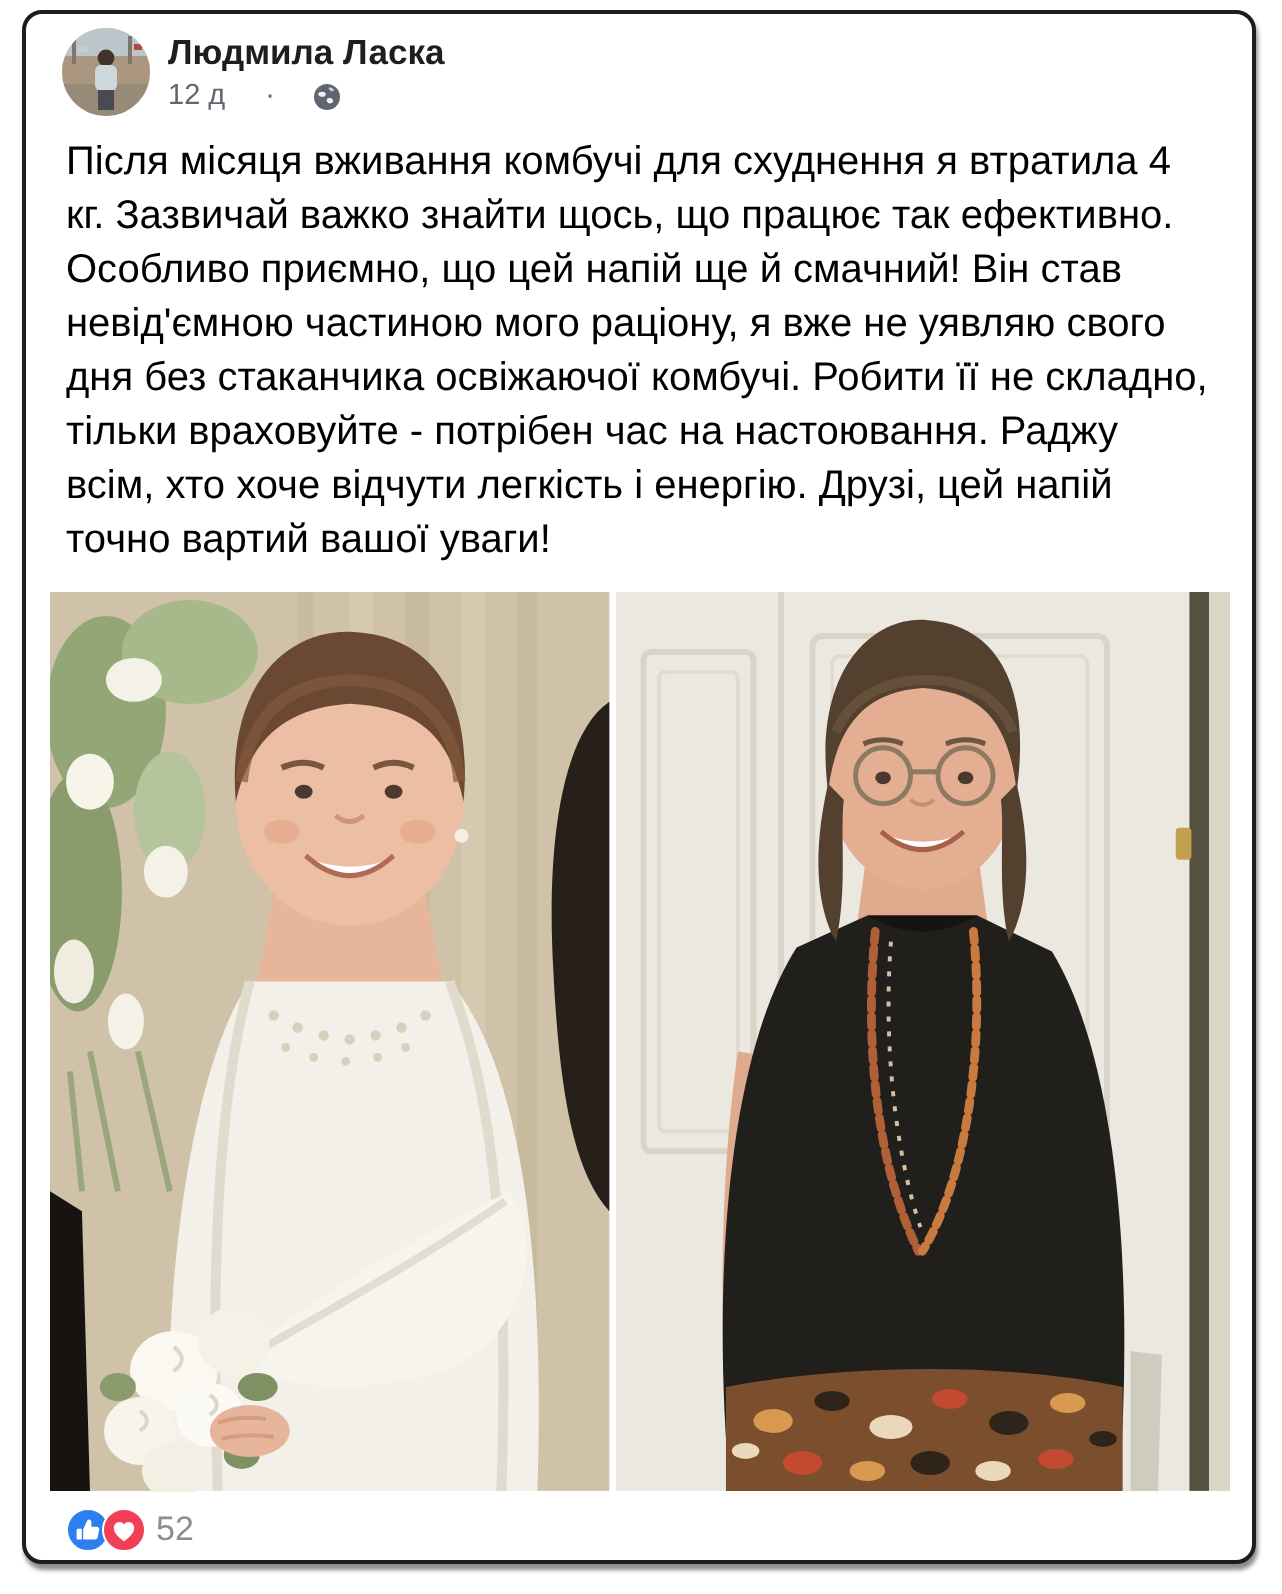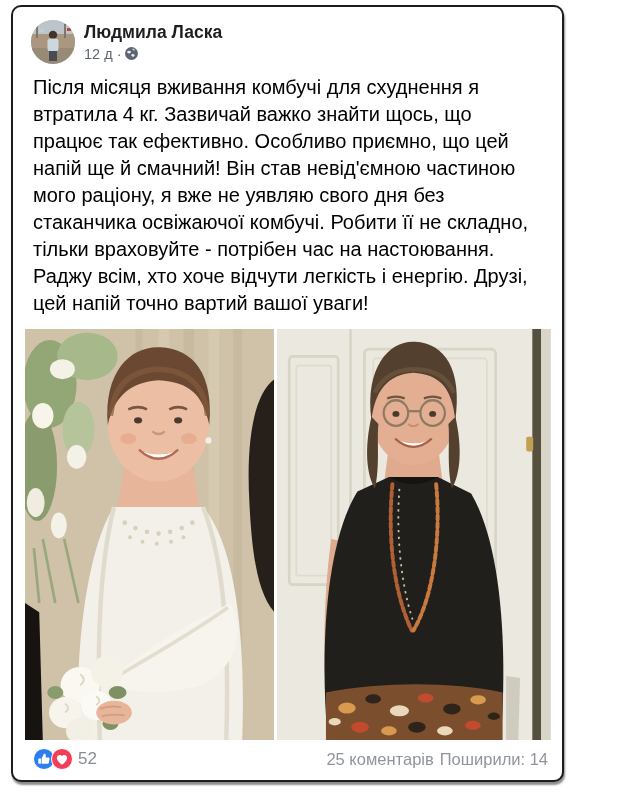--- a/index.html
+++ b/index.html
@@ -9,21 +9,21 @@
     font-family: "Liberation Sans", "DejaVu Sans", sans-serif;
     -webkit-font-smoothing: antialiased;
   }
   .page {
     width: 641px;
     height: 797px;
     box-sizing: border-box;
     padding: 5px 11px;
   }
   .card {
-    width: 553px;
+    width: 617px;
     height: 777px;
     box-sizing: border-box;
     background: #ffffff;
     border: 2px solid #1d1d1d;
     border-radius: 10px;
     box-shadow: 1px 3px 2px rgba(0,0,0,.45);
     overflow: hidden;
     display: flex;
     flex-direction: column;
     justify-content: center;
@@ -48,21 +48,21 @@
   .author {
     font-size: 17.5px;
     font-weight: bold;
     color: #1c1e21;
     line-height: 1.25;
     cursor: pointer;
   }
   .meta {
     display: flex;
     align-items: center;
-    gap: 4px;
+    gap: 20px;
     font-size: 14.5px;
     color: #616770;
     margin-top: 2px;
   }
   .globe { width: 13px; height: 13px; display: inline-block; }
   
   .post-text {
     padding: 4px 20px 0 20px;
     font-size: 20px;
     line-height: 27px;
@@ -331,20 +331,16 @@
           </svg>
         </span>
         <span class="reaction-badge love">
           <svg viewBox="0 0 22 22" width="22" height="22">
             <circle cx="11" cy="11" r="10.5" fill="#f33e58" stroke="#ffffff" stroke-width="1"></circle>
             <path d="M11 16.6s-5.1-3.1-5.1-6.6c0-1.7 1.3-3 2.9-3 1 0 1.8.5 2.2 1.2.4-.7 1.2-1.2 2.2-1.2 1.6 0 2.9 1.3 2.9 3 0 3.5-5.1 6.6-5.1 6.6z" fill="#ffffff"></path>
           </svg>
         </span>
         <span class="reactions-count">52</span>
       </div>
-      <div class="engagement">
-        <span>25 коментарів</span>
-        <span>Поширили: 14</span>
-      </div>
     </div>
 
   </div>
 </div>
 
 </body></html>

